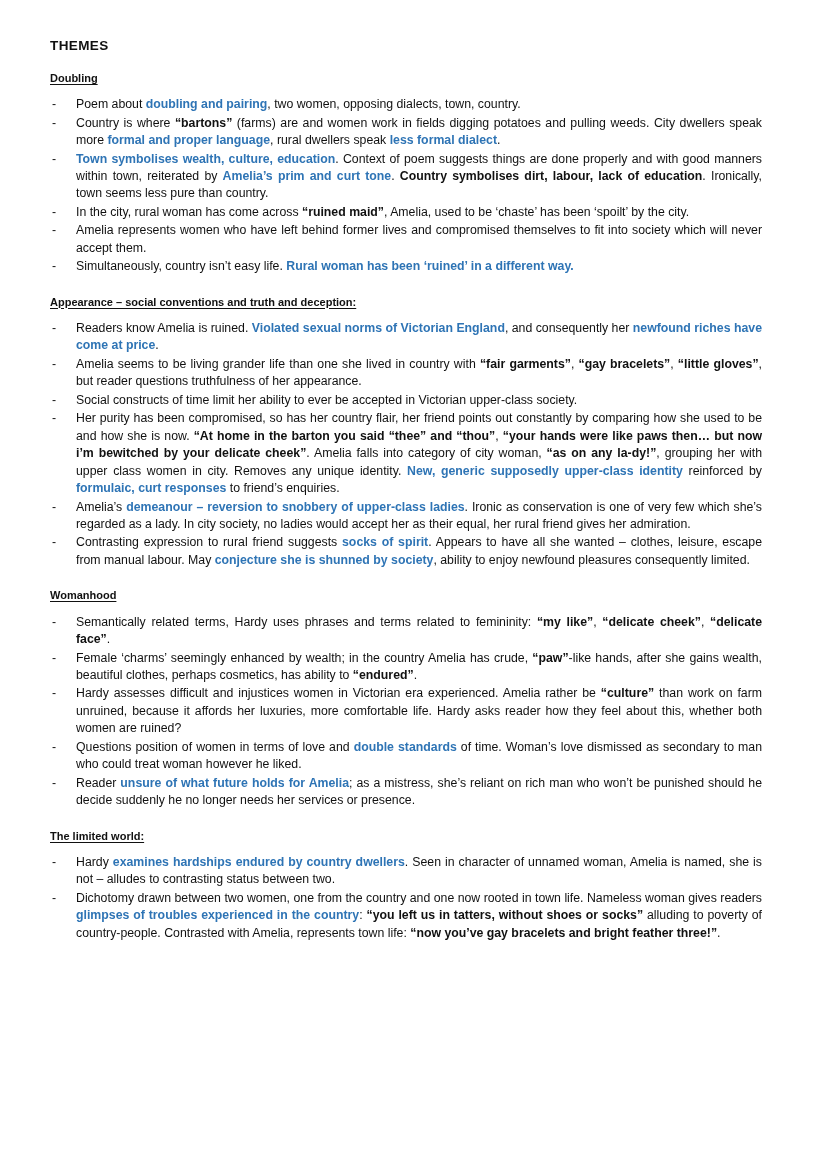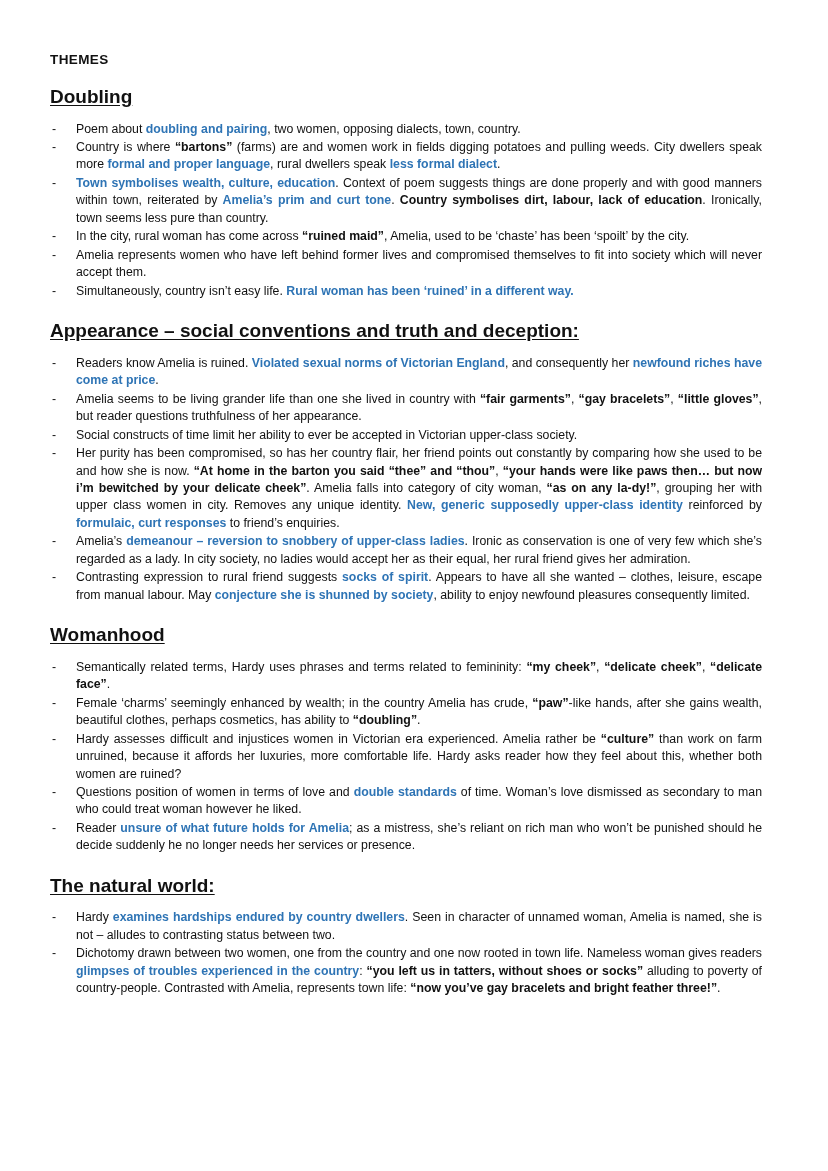--- a/index.html
+++ b/index.html
@@ -17,35 +17,35 @@
     width: 828px;
     height: 1171px;
     margin: 0 auto;
     background: #ffffff;
     overflow: hidden;
     box-sizing: border-box;
   }
   .content {
     position: absolute;
     left: 50px;
-    top: 52px;
+    top: 38px;
     width: 728px;
   }
 
   
   .doc-title {
     font-size: 13.5px;
     font-weight: bold;
     letter-spacing: 0.4px;
     margin: 0 0 16px 0;
     line-height: 1.25;
     color: #111111;
   }
   .section-heading {
-    font-size: 19px;
+    font-size: 11px;
     font-weight: bold;
     text-decoration: underline;
     text-underline-offset: 2px;
     margin: 8px 0 11px 0;
     line-height: 1.3;
     color: #111111;
   }
   .section {
     margin-bottom: 19px;
   }
@@ -115,29 +115,29 @@
             <li>Amelia seems to be living grander life than one she lived in country with <span class="b">“fair garments”</span>, <span class="b">“gay bracelets”</span>, <span class="b">“little gloves”</span>, but reader questions truthfulness of her appearance.</li>
             <li>Social constructs of time limit her ability to ever be accepted in Victorian upper-class society.</li>
             <li>Her purity has been compromised, so has her country flair, her friend points out constantly by comparing how she used to be and how she is now. <span class="b">“At home in the barton you said “thee” and “thou”</span>, <span class="b">“your hands were like paws then… but now i’m bewitched by your delicate cheek”</span>. Amelia falls into category of city woman, <span class="b">“as on any la-dy!”</span>, grouping her with upper class women in city. Removes any unique identity. <span class="hl">New, generic supposedly upper-class identity</span> reinforced by <span class="hl">formulaic, curt responses</span> to friend’s enquiries.</li>
             <li>Amelia’s <span class="hl">demeanour – reversion to snobbery of upper-class ladies</span>. Ironic as conservation is one of very few which she’s regarded as a lady. In city society, no ladies would accept her as their equal, her rural friend gives her admiration.</li>
             <li>Contrasting expression to rural friend suggests <span class="hl">socks of spirit</span>. Appears to have all she wanted – clothes, leisure, escape from manual labour. May <span class="hl">conjecture she is shunned by society</span>, ability to enjoy newfound pleasures consequently limited.</li>
           </ul>
         </section>
         <section class="section">
           <h2 class="section-heading">Womanhood</h2>
           <ul class="bullets">
-            <li>Semantically related terms, Hardy uses phrases and terms related to femininity: <span class="b">“my cheek”</span>, <span class="b">“delicate cheek”</span>, <span class="b">“delicate face”</span>.</li>
-            <li>Female ‘charms’ seemingly enhanced by wealth; in the country Amelia has crude, <span class="b">“paw”</span>-like hands, after she gains wealth, beautiful clothes, perhaps cosmetics, has ability to <span class="b">“doubling”</span>.</li>
+            <li>Semantically related terms, Hardy uses phrases and terms related to femininity: <span class="b">“my like”</span>, <span class="b">“delicate cheek”</span>, <span class="b">“delicate face”</span>.</li>
+            <li>Female ‘charms’ seemingly enhanced by wealth; in the country Amelia has crude, <span class="b">“paw”</span>-like hands, after she gains wealth, beautiful clothes, perhaps cosmetics, has ability to <span class="b">“endured”</span>.</li>
             <li>Hardy assesses difficult and injustices women in Victorian era experienced. Amelia rather be <span class="b">“culture”</span> than work on farm unruined, because it affords her luxuries, more comfortable life. Hardy asks reader how they feel about this, whether both women are ruined?</li>
             <li>Questions position of women in terms of love and <span class="hl">double standards</span> of time. Woman’s love dismissed as secondary to man who could treat woman however he liked.</li>
             <li>Reader <span class="hl">unsure of what future holds for Amelia</span>; as a mistress, she’s reliant on rich man who won’t be punished should he decide suddenly he no longer needs her services or presence.</li>
           </ul>
         </section>
         <section class="section">
-          <h2 class="section-heading">The natural world:</h2>
+          <h2 class="section-heading">The limited world:</h2>
           <ul class="bullets">
             <li>Hardy <span class="hl">examines hardships endured by country dwellers</span>. Seen in character of unnamed woman, Amelia is named, she is not – alludes to contrasting status between two.</li>
             <li>Dichotomy drawn between two women, one from the country and one now rooted in town life. Nameless woman gives readers <span class="hl">glimpses of troubles experienced in the country</span>: <span class="b">“you left us in tatters, without shoes or socks”</span> alluding to poverty of country-people. Contrasted with Amelia, represents town life: <span class="b">“now you’ve gay bracelets and bright feather three!”</span>.</li>
           </ul>
         </section>
       </div>
 
   </div>
 </div>
 

